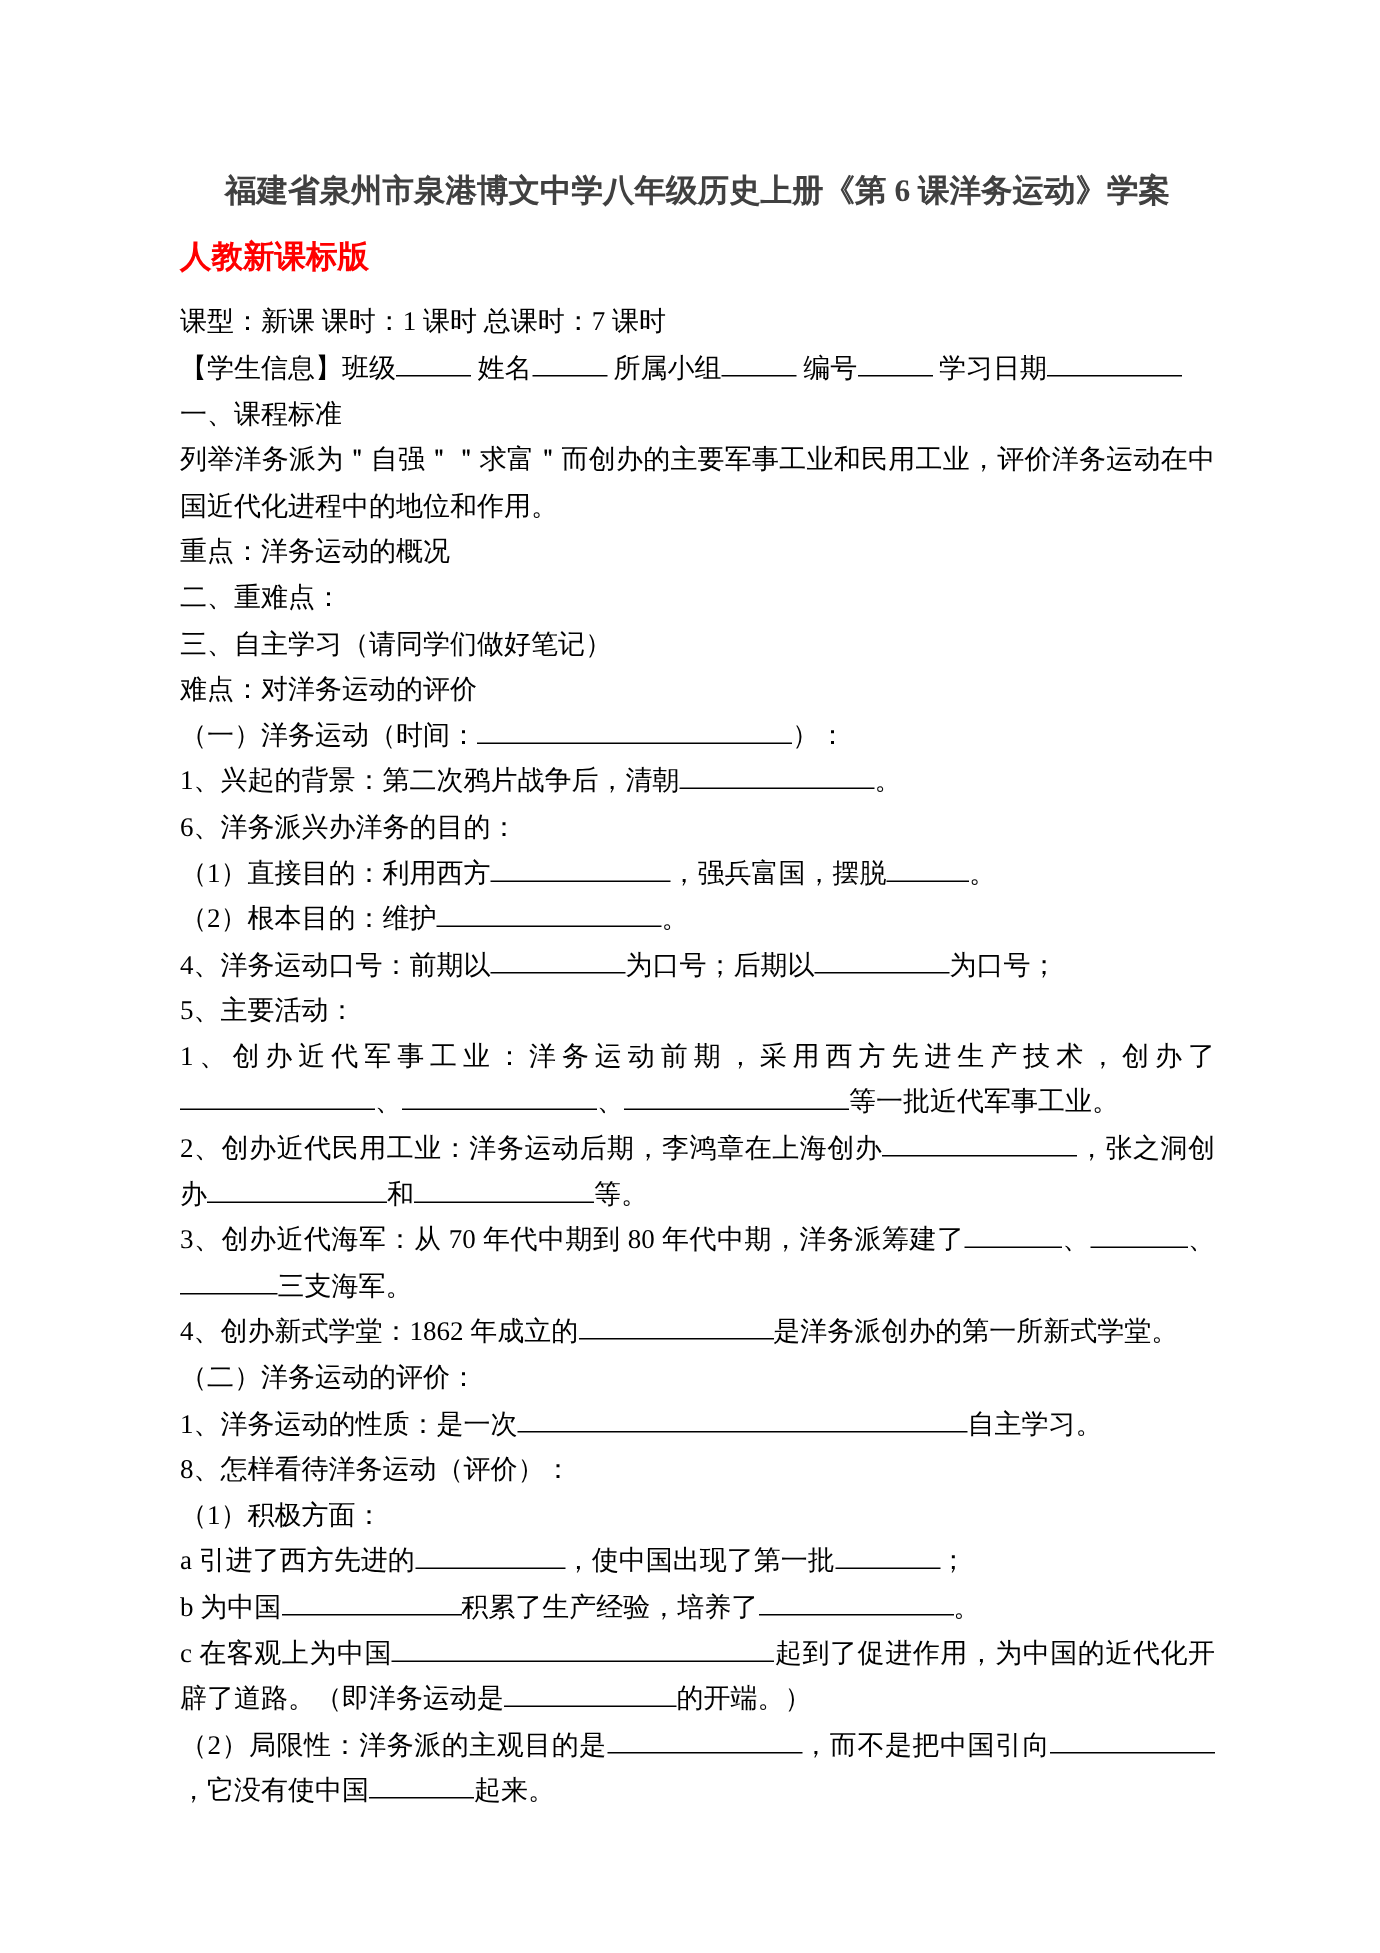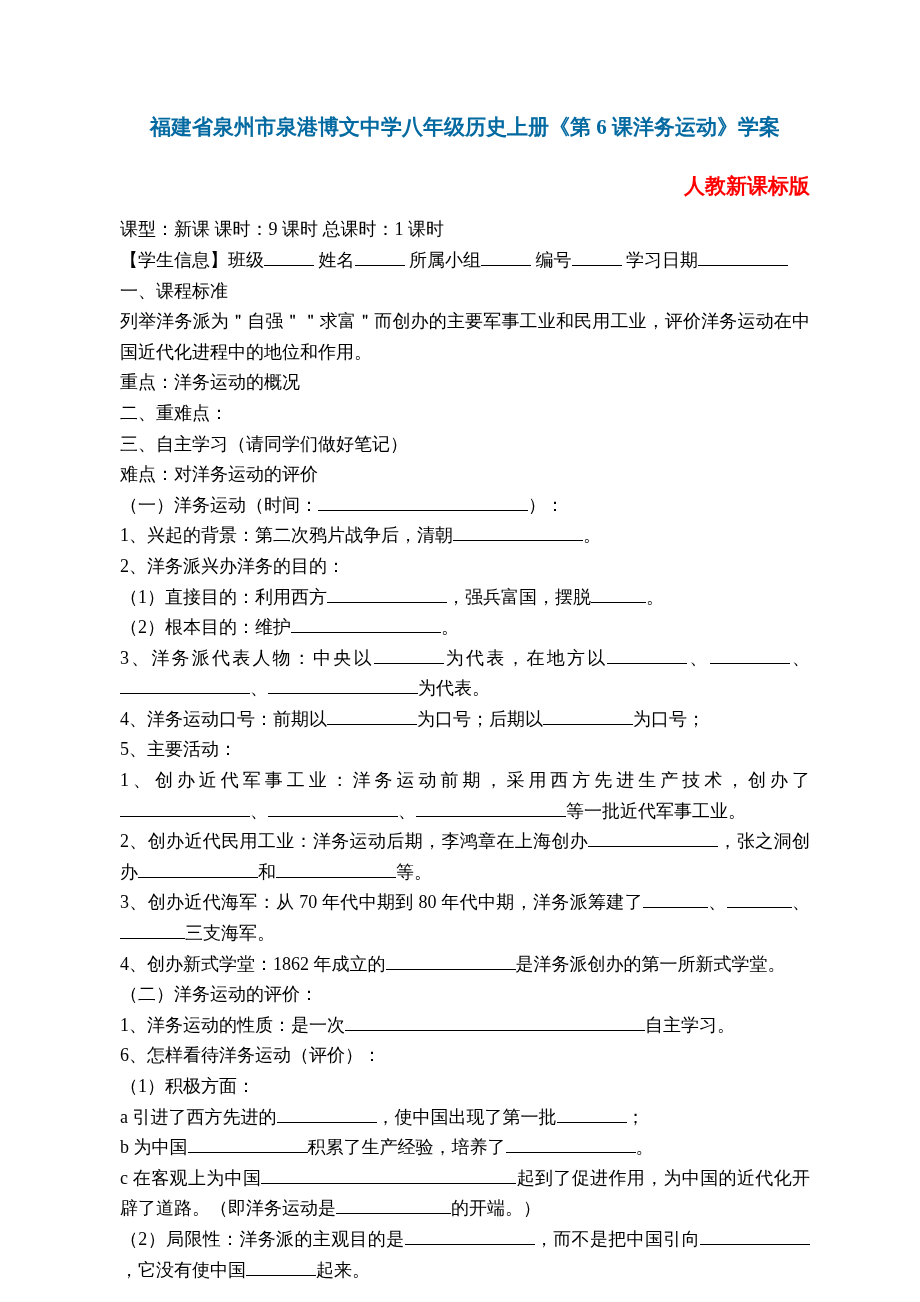--- a/index.html
+++ b/index.html
@@ -11,30 +11,30 @@
     }
     .page {
       padding: 110px 110px 80px 120px;
       box-sizing: border-box;
       width: 920px;
       font-size: 18px;
       line-height: 1.7;
       color: #000;
     }
     .title1 {
-      color: #0369a1;
+      color: #404040;
       font-weight: bold;
       text-align: center;
       font-size: 21px;
-      margin-bottom: 23px;
+      margin-bottom: 8px;
     }
     .title2 {
       color: #ff0000;
       font-weight: bold;
-      text-align: right;
+      text-align: left;
       font-size: 21px;
       margin-bottom: 10px;
     }
     .line {
       text-align: justify;
       white-space: normal;
     }
     .u {
       display: inline-block;
       border-bottom: 1px solid #000;
@@ -58,21 +58,21 @@
     .u300 { width: 300px; }
   </style>
 </head>
 <body>
 
 <div class="page">
 
   <div class="title1">福建省泉州市泉港博文中学八年级历史上册《第 6 课洋务运动》学案</div>
   <div class="title2">人教新课标版</div>
 
-  <div class="line">课型：新课  课时：9 课时  总课时：1 课时</div>
+  <div class="line">课型：新课  课时：1 课时  总课时：7 课时</div>
 
   <div class="line">
     <span>【学生信息】班级</span><span class="u u50"></span>
     <span>  姓名</span><span class="u u50"></span>
     <span>所属小组</span><span class="u u50"></span>
     <span>编号</span><span class="u u50"></span>
     <span>学习日期</span><span class="u u90"></span>
   </div>
 
   <div class="line">一、课程标准</div>
@@ -85,33 +85,30 @@
   <div class="line">难点：对洋务运动的评价</div>
 
   <div class="line">
     <span>（一）洋务运动（时间：</span><span class="u u210"></span><span>）：</span>
   </div>
 
   <div class="line">
     <span>1、兴起的背景：第二次鸦片战争后，清朝</span><span class="u u130"></span><span>。</span>
   </div>
 
-  <div class="line">2、洋务派兴办洋务的目的：</div>
+  <div class="line">6、洋务派兴办洋务的目的：</div>
 
   <div class="line">
     <span>（1）直接目的：利用西方</span><span class="u u120"></span><span>，强兵富国，摆脱</span><span class="u u55"></span><span>。</span>
   </div>
 
   <div class="line">
     <span>（2）根本目的：维护</span><span class="u u150"></span><span>。</span>
   </div>
 
-  <div class="line">
-    <span>3、洋务派代表人物：中央以</span><span class="u u70"></span><span>为代表，在地方以</span><span class="u u80"></span><span>、</span><span class="u u80"></span><span>、</span><span class="u u130"></span><span>、</span><span class="u u150"></span><span>为代表。</span>
-  </div>
 
   <div class="line">
     <span>4、洋务运动口号：前期以</span><span class="u u90"></span><span>为口号；后期以</span><span class="u u90"></span><span>为口号；</span>
   </div>
 
   <div class="line">5、主要活动：</div>
 
   <div class="line">
     <span>1、创办近代军事工业：洋务运动前期，采用西方先进生产技术，创办了</span><span class="u u130"></span><span>、</span><span class="u u130"></span><span>、</span><span class="u u150"></span><span>等一批近代军事工业。</span>
   </div>
@@ -128,21 +125,21 @@
     <span>4、创办新式学堂：1862 年成立的</span><span class="u u130"></span><span>是洋务派创办的第一所新式学堂。</span>
   </div>
 
   <div class="line">（二）洋务运动的评价：</div>
 
   <div class="line">
     <span>1、洋务运动的性质：是一次</span><span class="u u300"></span><span>自主学习。</span>
   </div>
 
 
-  <div class="line">6、怎样看待洋务运动（评价）：</div>
+  <div class="line">8、怎样看待洋务运动（评价）：</div>
   <div class="line">（1）积极方面：</div>
 
   <div class="line">
     <span>a 引进了西方先进的</span><span class="u u100"></span><span>，使中国出现了第一批</span><span class="u u70"></span><span>；</span>
   </div>
 
   <div class="line">
     <span>b 为中国</span><span class="u u120"></span><span>积累了生产经验，培养了</span><span class="u u130"></span><span>。</span>
   </div>
 

